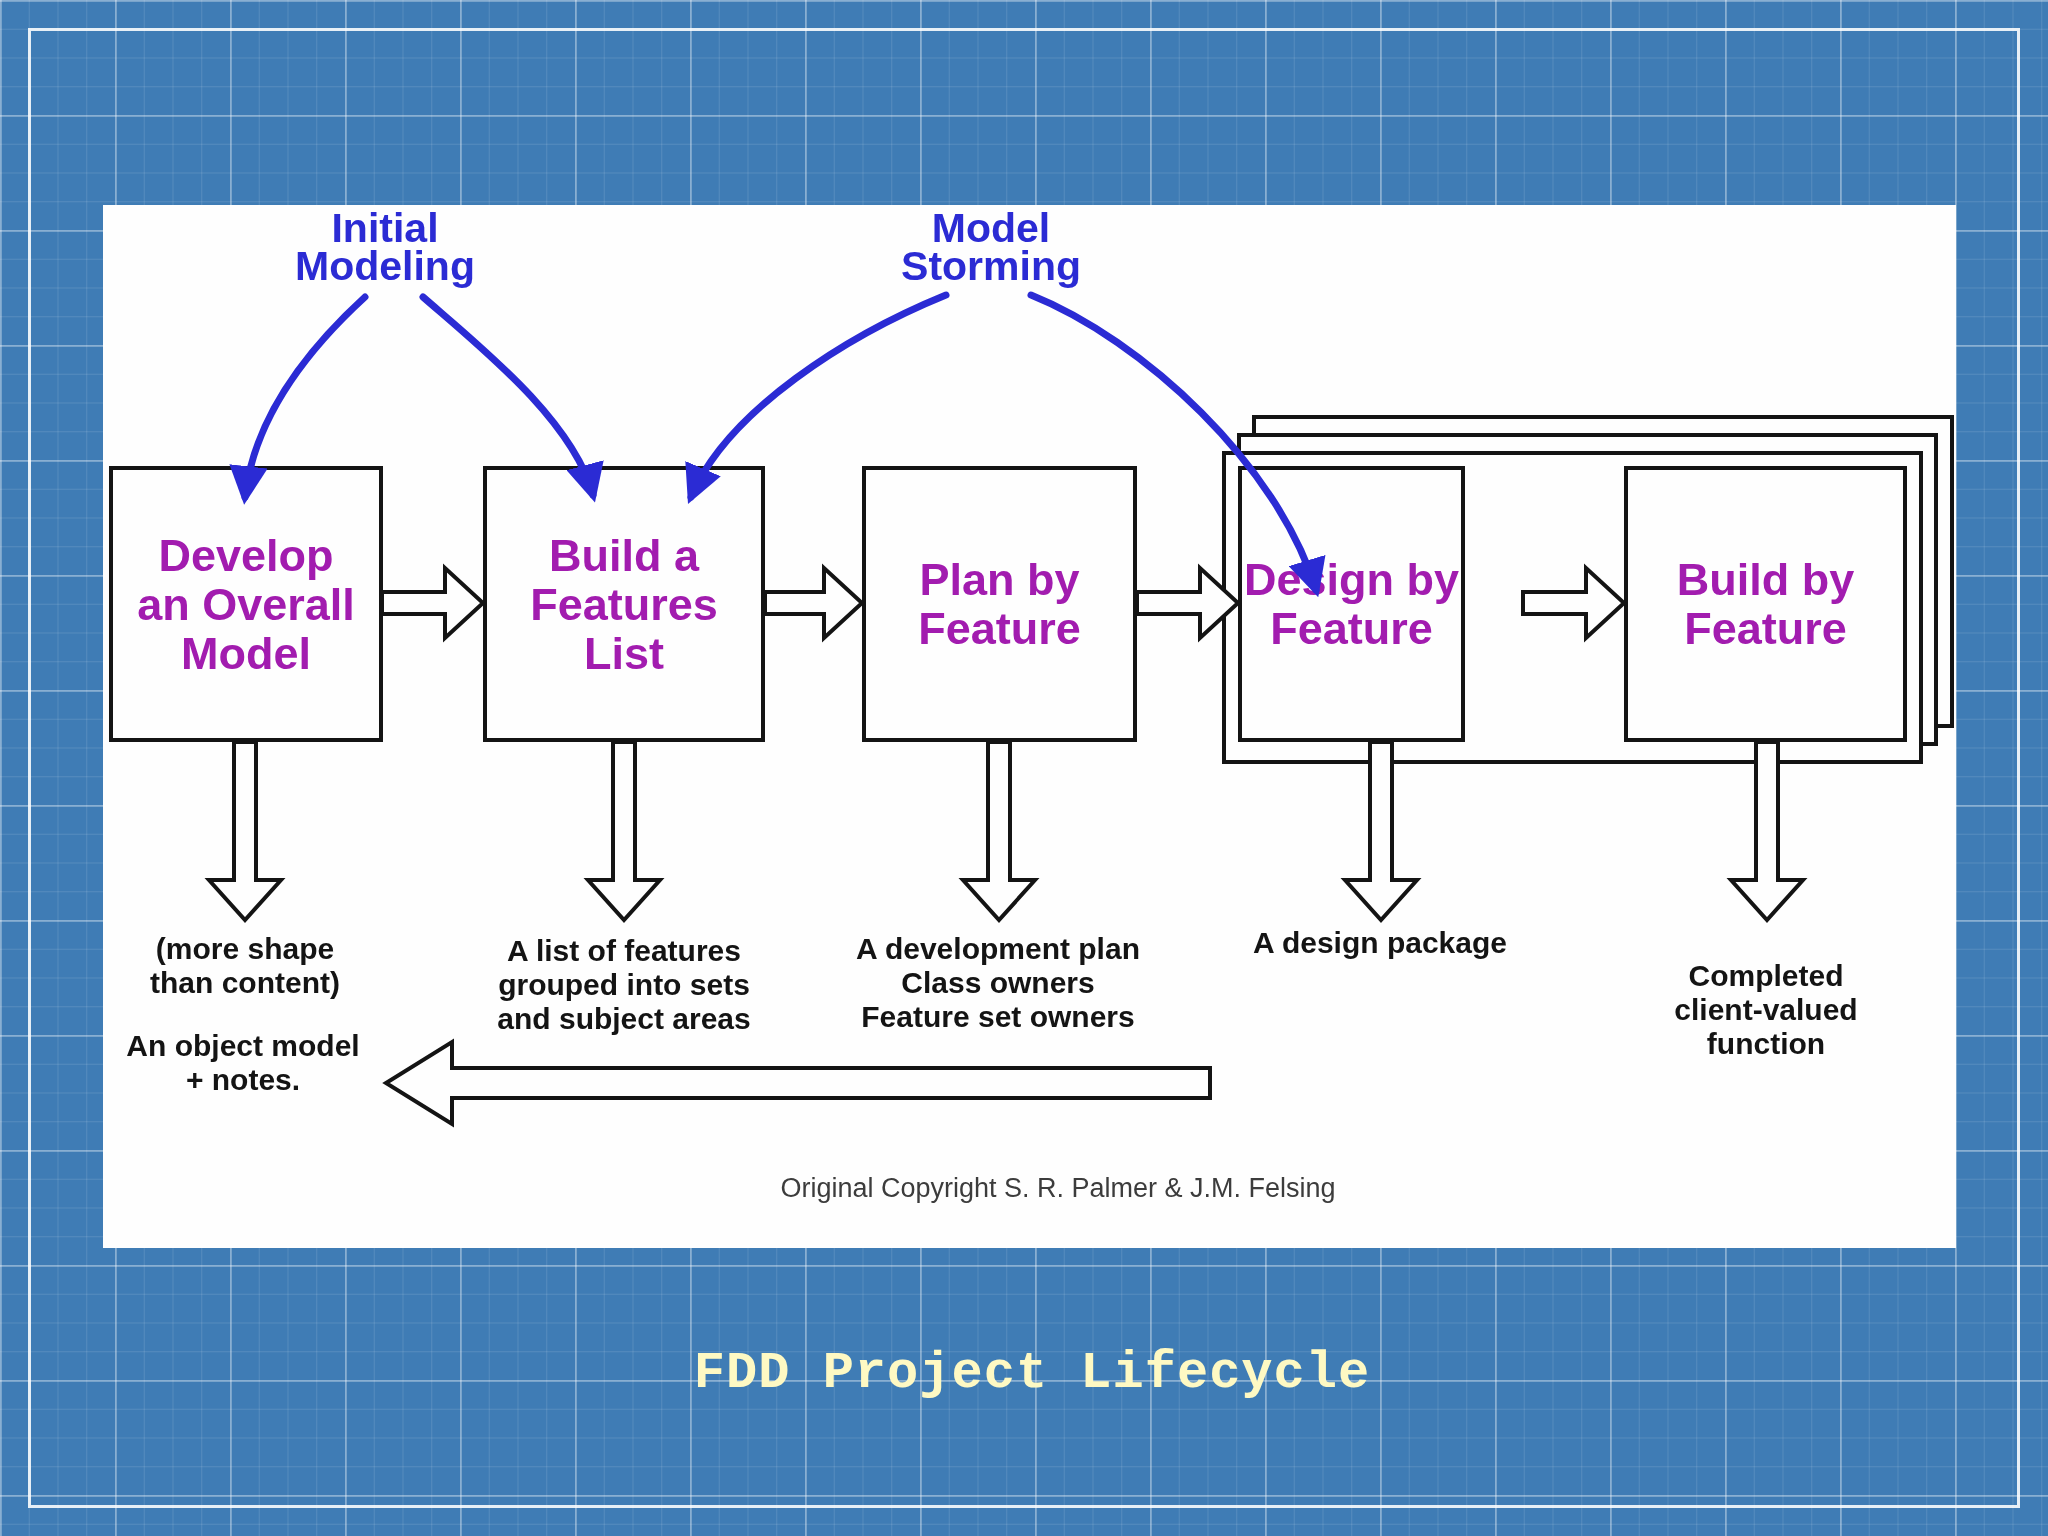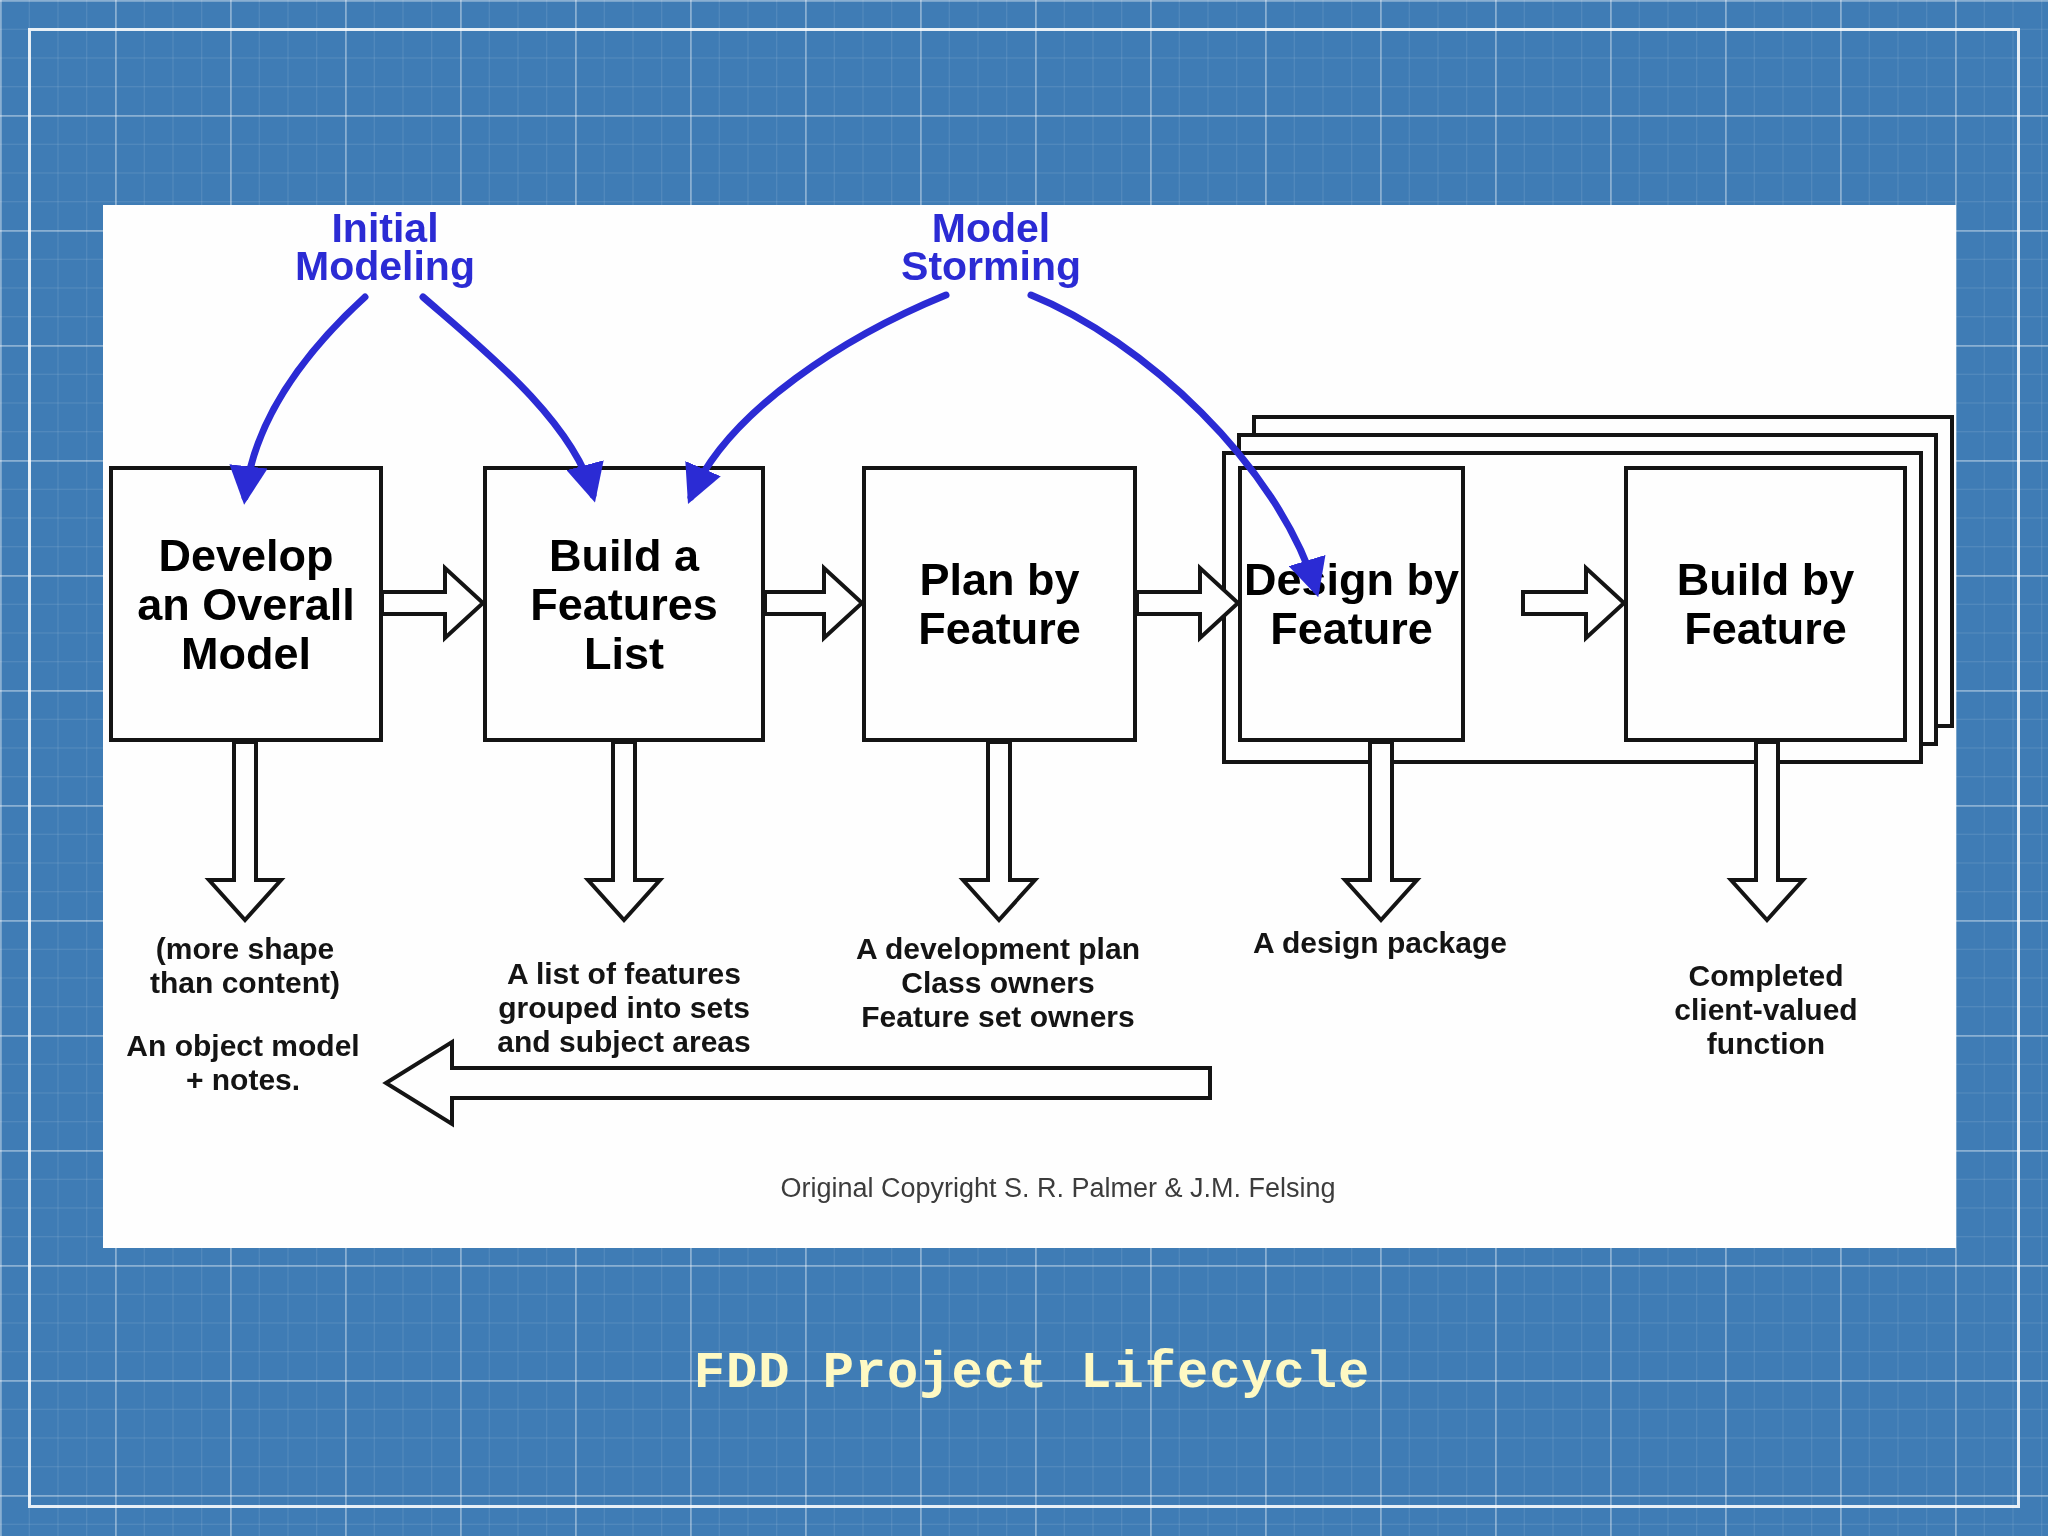--- a/index.html
+++ b/index.html
@@ -31,21 +31,21 @@
   .bluelabel span{display:block;}
   
   .page{
     position:absolute;background:#fefefe;border:4px solid #141414;box-sizing:border-box;
   }
   
   .box{
     position:absolute;background:#fefefe;border:4px solid #141414;box-sizing:border-box;
     display:flex;align-items:center;justify-content:center;text-align:center;
   }
-  .box-label{font-weight:bold;font-size:45px;line-height:49px;color:#000000;}
+  .box-label{font-weight:bold;font-size:45px;line-height:49px;color:#a21caf;}
   .box-label span{display:block;}
   
   .note{
     position:absolute;transform:translateX(-50%);
     font-weight:bold;font-size:30px;line-height:34px;color:#141414;
     text-align:center;white-space:nowrap;
   }
   .note span{display:block;}
   .copyright{
     position:absolute;transform:translateX(-50%);
@@ -113,21 +113,21 @@
   </div>
 
   <div class="note" style="left:142px;top:727px;">
     <span>(more shape</span>
     <span>than content)</span>
   </div>
   <div class="note" style="left:140px;top:824px;">
     <span>An object model</span>
     <span>+ notes.</span>
   </div>
-  <div class="note" style="left:521px;top:729px;margin-top:23px;">
+  <div class="note" style="left:521px;top:729px;">
     <span>A list of features</span>
     <span>grouped into sets</span>
     <span>and subject areas</span>
   </div>
   <div class="note" style="left:895px;top:727px;">
     <span>A development plan</span>
     <span>Class owners</span>
     <span>Feature set owners</span>
   </div>
   <div class="note" style="left:1277px;top:721px;">

